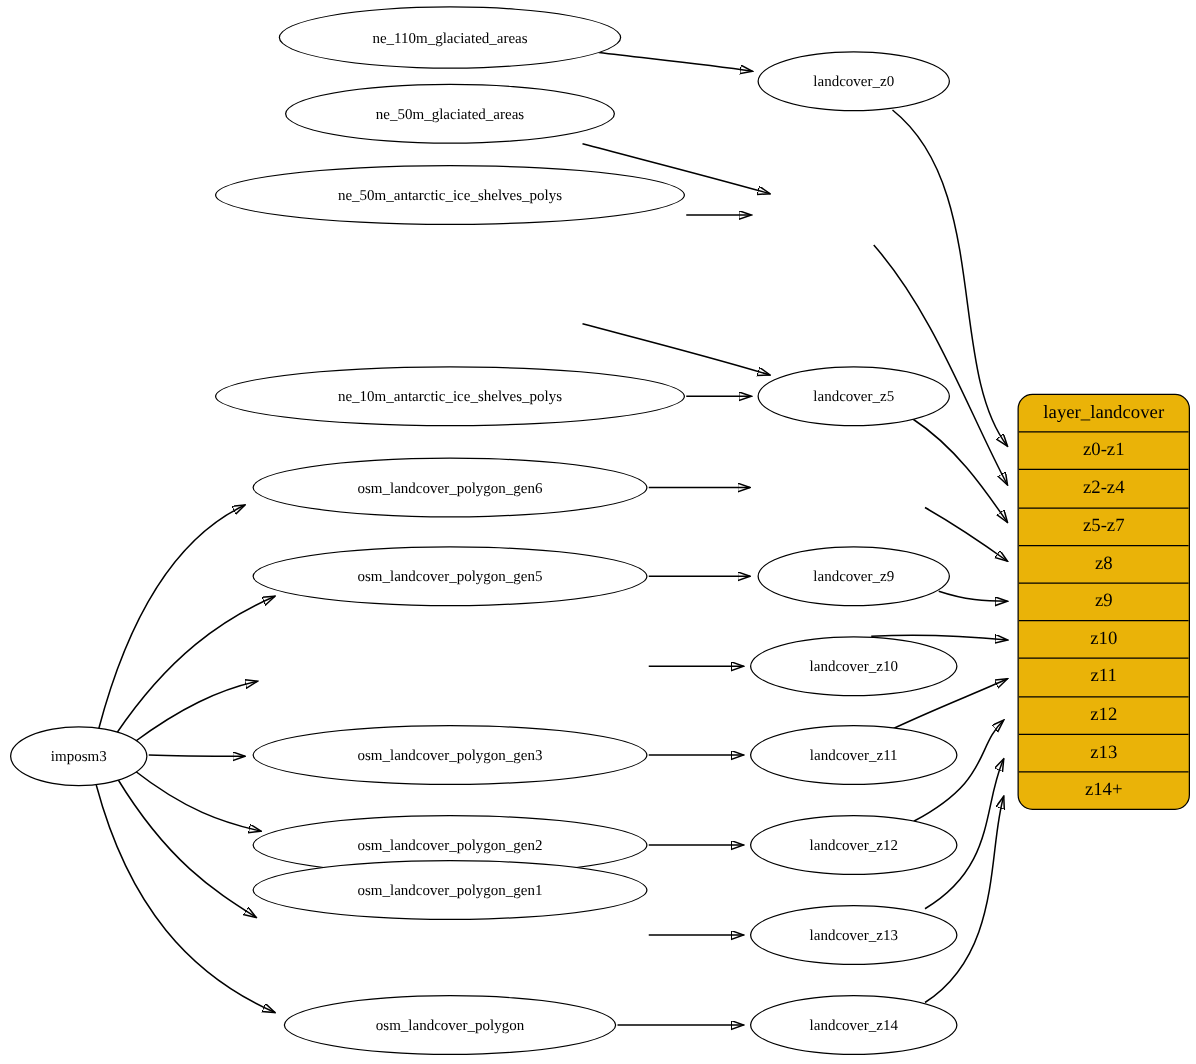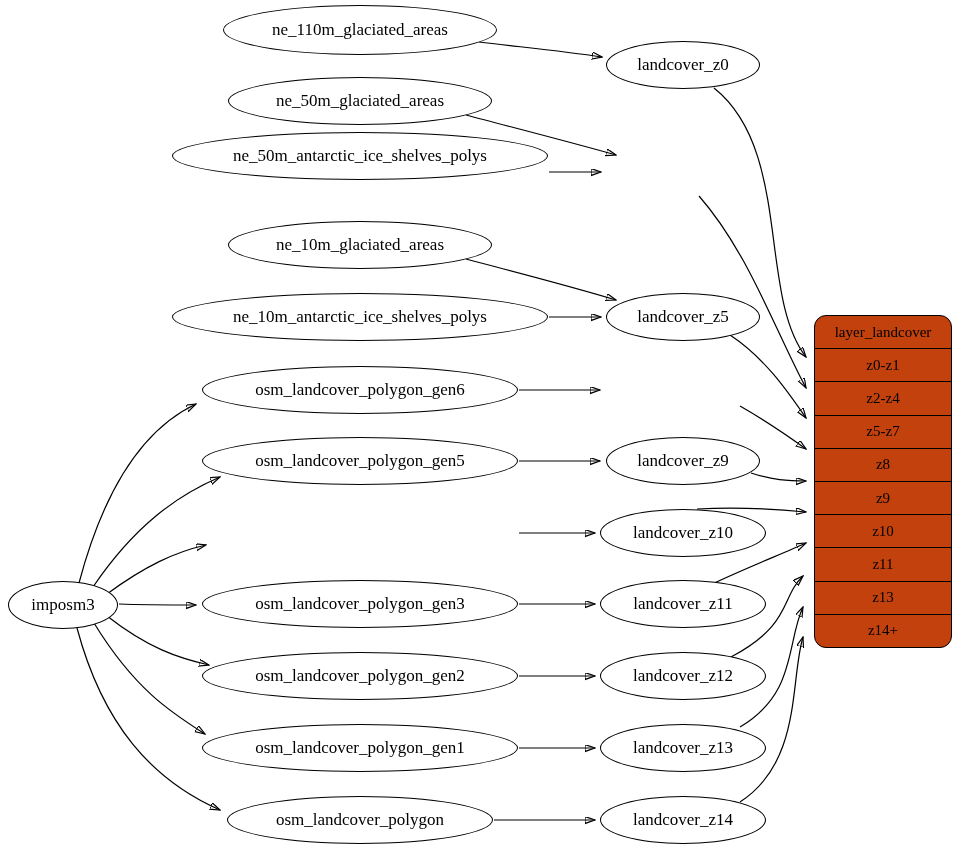--- a/index.html
+++ b/index.html
@@ -12,27 +12,27 @@
     overflow:hidden;
   }
   .edges{position:absolute;left:0;top:0;width:957px;height:851px;}
   .edges path{fill:none;stroke:#000;stroke-width:1.2px;}
   .node{
     position:absolute;
     border:1.4px solid #000;
     border-radius:50%;
     background:#fff;
     display:flex;align-items:center;justify-content:center;
-    font-size:17px;white-space:nowrap;
+    font-size:12px;white-space:nowrap;
     box-sizing:border-box;
   }
   .dbtable{
     position:absolute;
     left:814px;top:315px;width:138px;height:333px;
-    background:#c2410c;
+    background:#eab308;
     border:1.4px solid #000;
     border-radius:12px;
     box-sizing:border-box;
     display:flex;flex-direction:column;
     overflow:hidden;
   }
   .trow{
     flex:1;
     display:flex;align-items:center;justify-content:center;
     font-size:15px;
@@ -85,45 +85,42 @@
     <path marker-end="url(#arrow)" d="M 740 802 C 802 762, 790 680, 803 637"></path>
   </svg>
 
   <div class="node" style="left:8px;top:581px;width:110px;height:48px">
     <span>imposm3</span>
   </div>
 
   <div class="node" style="left:223px;top:5px;width:274px;height:50px">
       <span>ne_110m_glaciated_areas</span>
     </div>
-  <div class="node" style="left:228px;top:77px;width:264px;height:48px">
+  <div class="node" style="left:228px;top:67px;width:264px;height:48px">
       <span>ne_50m_glaciated_areas</span>
     </div>
   <div class="node" style="left:172px;top:132px;width:376px;height:48px">
       <span>ne_50m_antarctic_ice_shelves_polys</span>
-    </div>
-  <div class="node" style="left:228px;top:221px;width:264px;height:48px">
-      <span>ne_10m_glaciated_areas</span>
     </div>
   <div class="node" style="left:172px;top:293px;width:376px;height:48px">
       <span>ne_10m_antarctic_ice_shelves_polys</span>
     </div>
   <div class="node" style="left:202px;top:366px;width:316px;height:48px">
       <span>osm_landcover_polygon_gen6</span>
     </div>
   <div class="node" style="left:202px;top:437px;width:316px;height:48px">
       <span>osm_landcover_polygon_gen5</span>
     </div>
   <div class="node" style="left:202px;top:580px;width:316px;height:48px">
       <span>osm_landcover_polygon_gen3</span>
     </div>
   <div class="node" style="left:202px;top:652px;width:316px;height:48px">
       <span>osm_landcover_polygon_gen2</span>
     </div>
-  <div class="node" style="left:202px;top:724px;width:316px;height:48px">
+  <div class="node" style="left:202px;top:688px;width:316px;height:48px">
       <span>osm_landcover_polygon_gen1</span>
     </div>
   <div class="node" style="left:227px;top:796px;width:266px;height:48px">
       <span>osm_landcover_polygon</span>
     </div>
 
   <div class="node" style="left:606px;top:41px;width:154px;height:48px">
       <span>landcover_z0</span>
     </div>
   <div class="node" style="left:606px;top:293px;width:154px;height:48px">
@@ -150,17 +147,18 @@
 
   <div class="dbtable">
     <div class="trow">layer_landcover</div>
     <div class="trow">z0-z1</div>
     <div class="trow">z2-z4</div>
     <div class="trow">z5-z7</div>
     <div class="trow">z8</div>
     <div class="trow">z9</div>
     <div class="trow">z10</div>
     <div class="trow">z11</div>
+    <div class="trow">z12</div>
     <div class="trow">z13</div>
     <div class="trow">z14+</div>
   </div>
 
 </div>
 
 </body></html>

